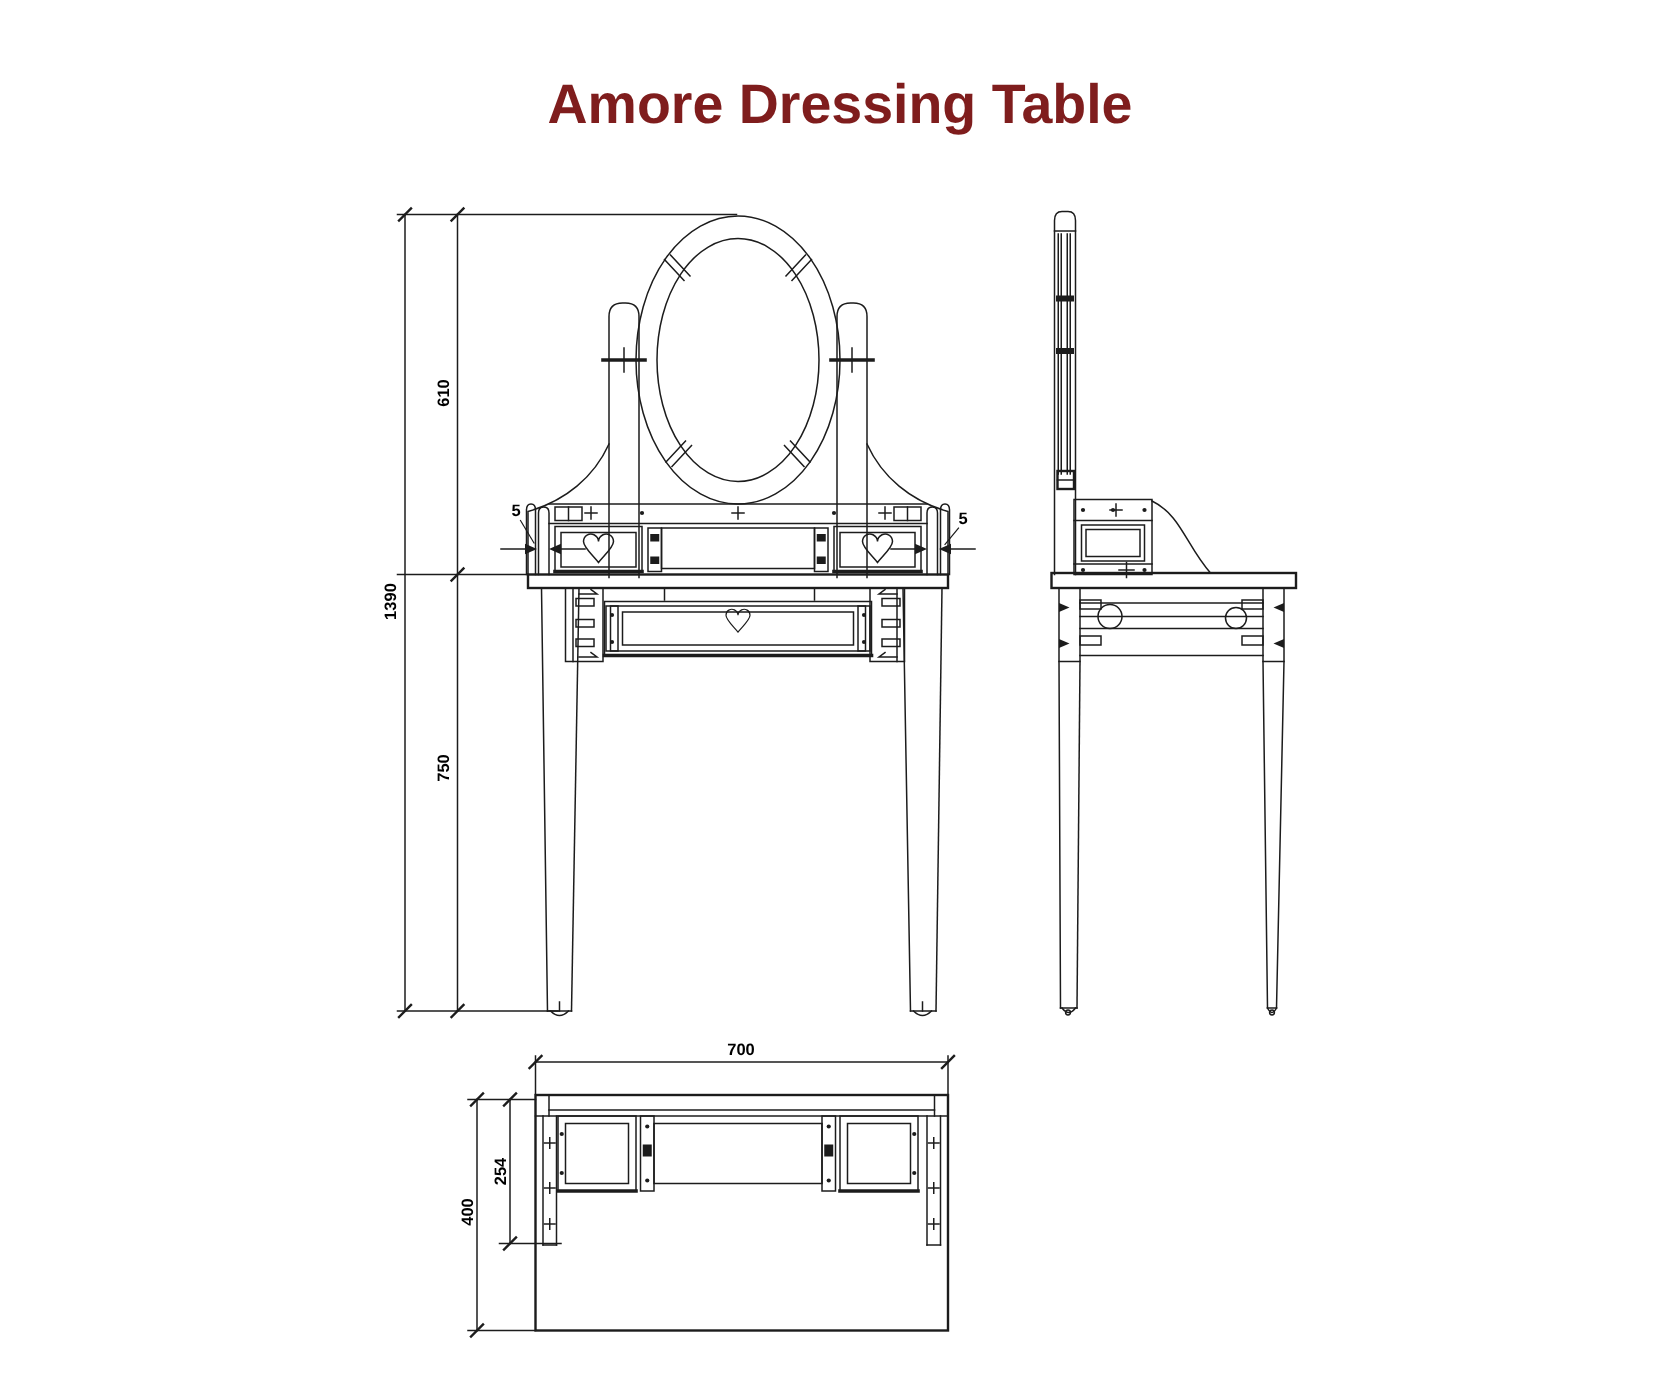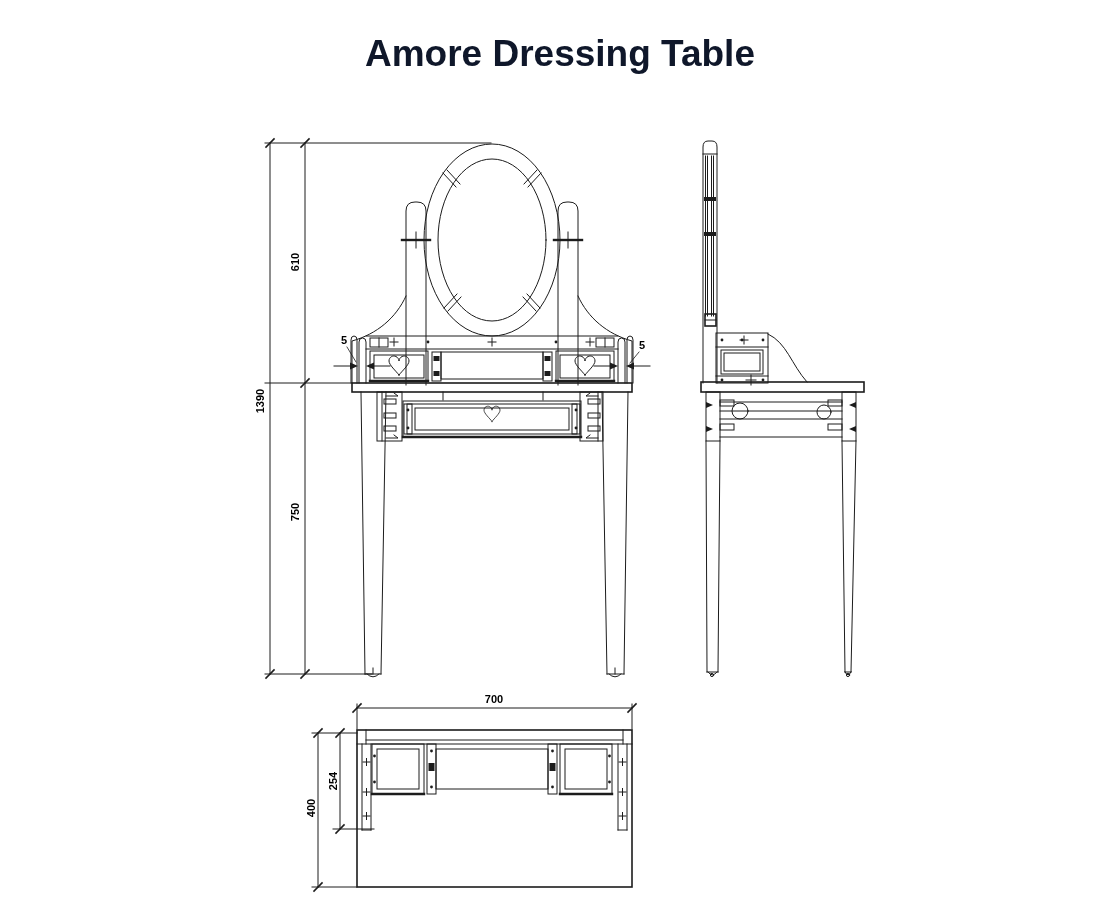--- a/index.html
+++ b/index.html
@@ -1,19 +1,19 @@
 <!DOCTYPE html>
 <html><head>
 <meta charset="utf-8">
 <style>
   html,body{margin:0;padding:0;background:#fff;}
   body{width:1120px;height:920px;position:relative;overflow:hidden;
        font-family:"Liberation Sans",sans-serif;}
-  h1.title{position:absolute;top:34px;left:0;right:0;margin:0;text-align:center;
-       font:bold 37px/1.1 "Liberation Sans",sans-serif;color:#0f172a;letter-spacing:0px;}
+  h1.title{position:absolute;top:34px;left:0;right:0;margin:16px;text-align:center;
+       font:bold 37px/1.1 "Liberation Sans",sans-serif;color:#7f1d1d;letter-spacing:0px;}
   svg.drawing{position:absolute;left:0;top:0;}
   svg .ln{fill:none;stroke-width:1;stroke-linecap:square;stroke-linejoin:miter;}
   svg .b15{stroke-width:1.6;}
   svg .b2{stroke-width:2.4;}
   svg .thin{stroke-width:0.8;}
   svg .f{fill:#1c1c1c;stroke:none;}
   svg .dim{fill:#000;stroke:none;font:bold 11px "Liberation Sans",sans-serif;}
 </style>
 </head>
 <body>

